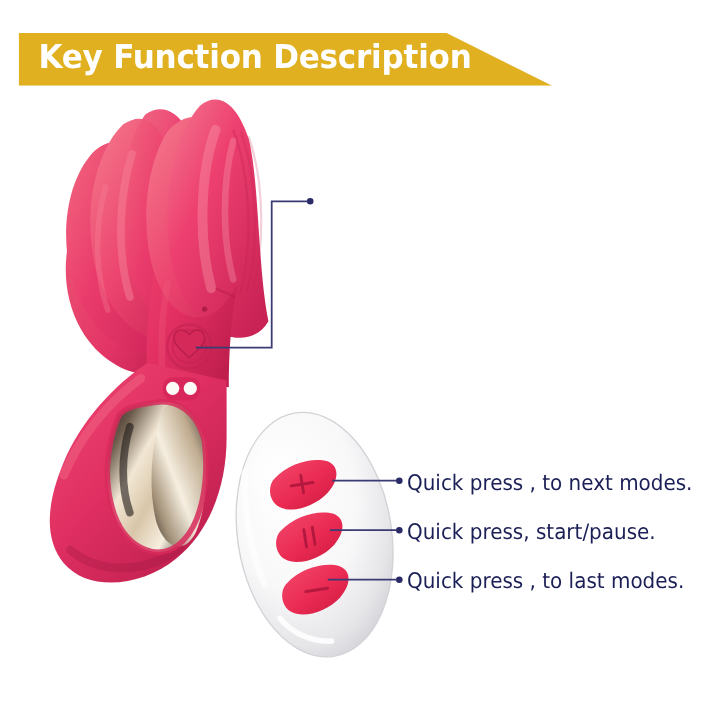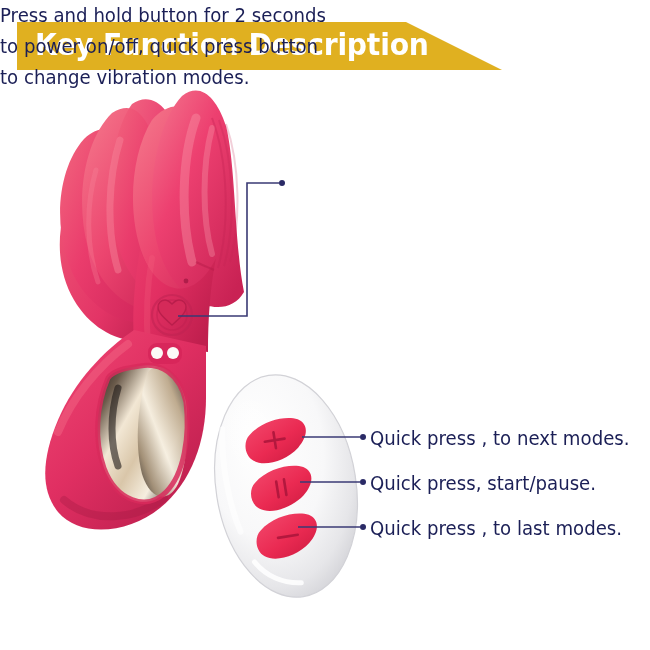--- a/index.html
+++ b/index.html
@@ -7,21 +7,21 @@
     width:650px;height:650px;
     background:#ffffff;
     font-family:"Liberation Sans","DejaVu Sans",sans-serif;
     overflow:hidden;
     position:relative;
   }
   #stage{position:absolute;left:0;top:0;width:650px;height:650px;overflow:hidden;background:#fff;}
 
   
   .banner{
-    position:absolute;left:17px;top:22px;width:485px;height:48px;text-decoration:underline;
+    position:absolute;left:17px;top:30px;width:485px;height:48px;text-decoration:underline;
   }
   .banner svg{display:block;}
   .banner-title{
     position:absolute;left:18px;top:-1px;
     height:48px;line-height:48px;
     font-size:30px;font-weight:bold;color:#ffffff;
     letter-spacing:-0.2px;
     font-family:"DejaVu Sans","Liberation Sans",sans-serif;
     white-space:nowrap;
     transform:scaleX(0.94);transform-origin:left center;
@@ -219,23 +219,18 @@
       <path d="M300,482 L361,482"></path>
       <path d="M298,527 L361,527"></path>
     </g>
   </svg>
 
   <div class="leader-dot" style="left:279px;top:180px;"></div>
   <div class="leader-dot" style="left:360px;top:434px;"></div>
   <div class="leader-dot" style="left:360px;top:479px;"></div>
   <div class="leader-dot" style="left:360px;top:524px;"></div>
 
-  <div id="main-callout">
-    <div class="callout-text" style="position:relative;left:0;top:0;">Press and hold button for 2 seconds</div>
-    <div class="callout-text" style="position:relative;left:0;top:0;">to power on/off, quick press button</div>
-    <div class="callout-text" style="position:relative;left:0;top:0;">to change vibration modes.</div>
-  </div>
 
   <div class="callout-text" id="cal-1">Quick press , to next modes.</div>
   <div class="callout-text" id="cal-2">Quick press, start/pause.</div>
   <div class="callout-text" id="cal-3">Quick press , to last modes.</div>
 
 </div>
 
 </body></html>

